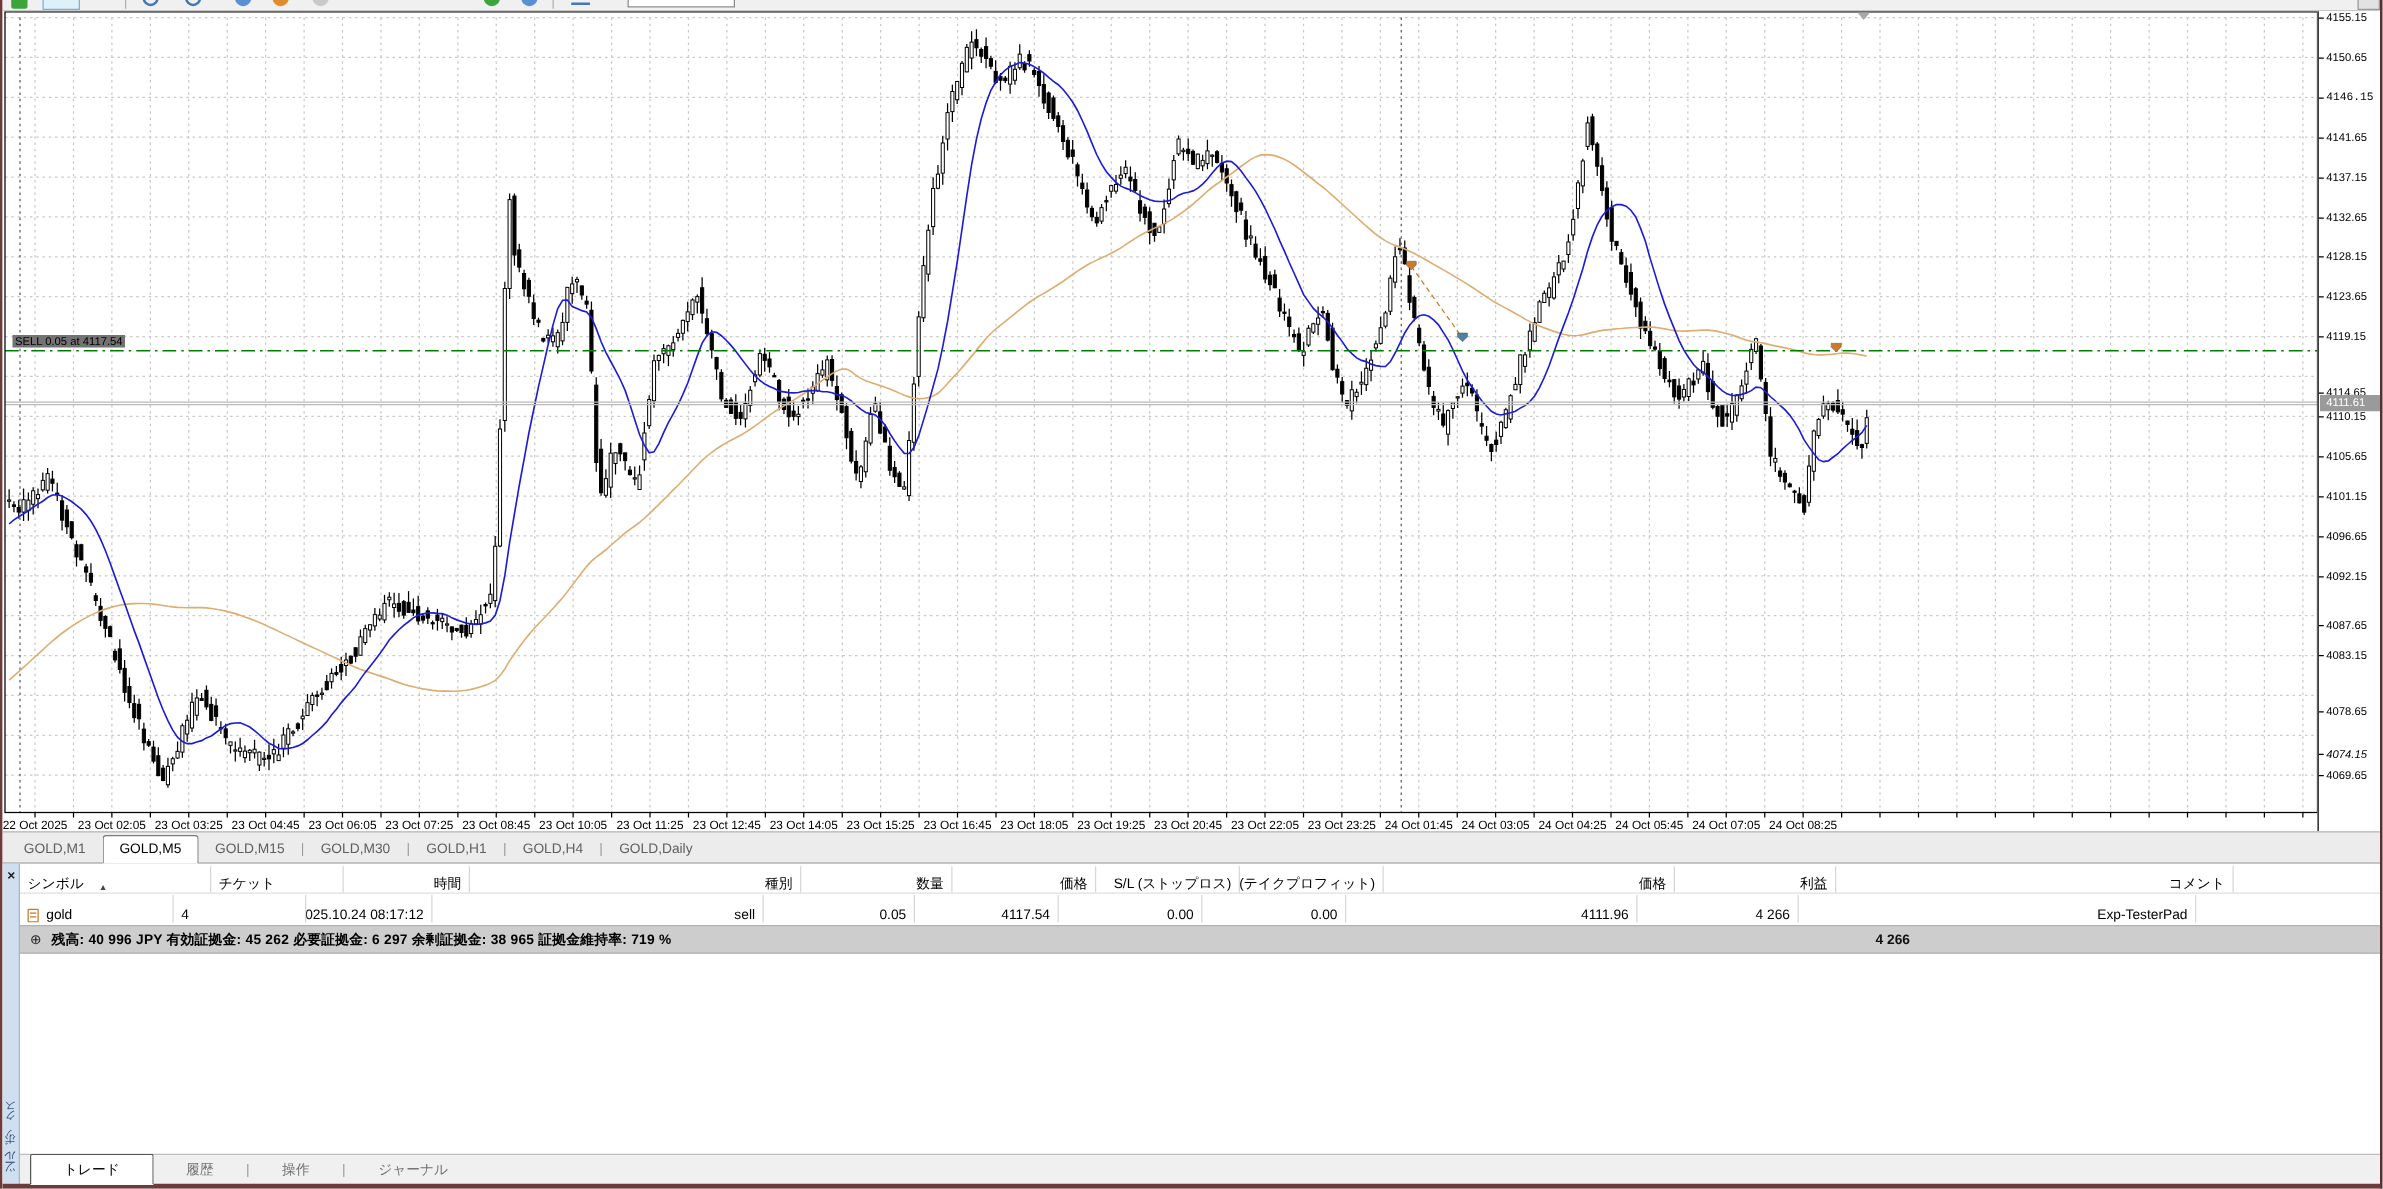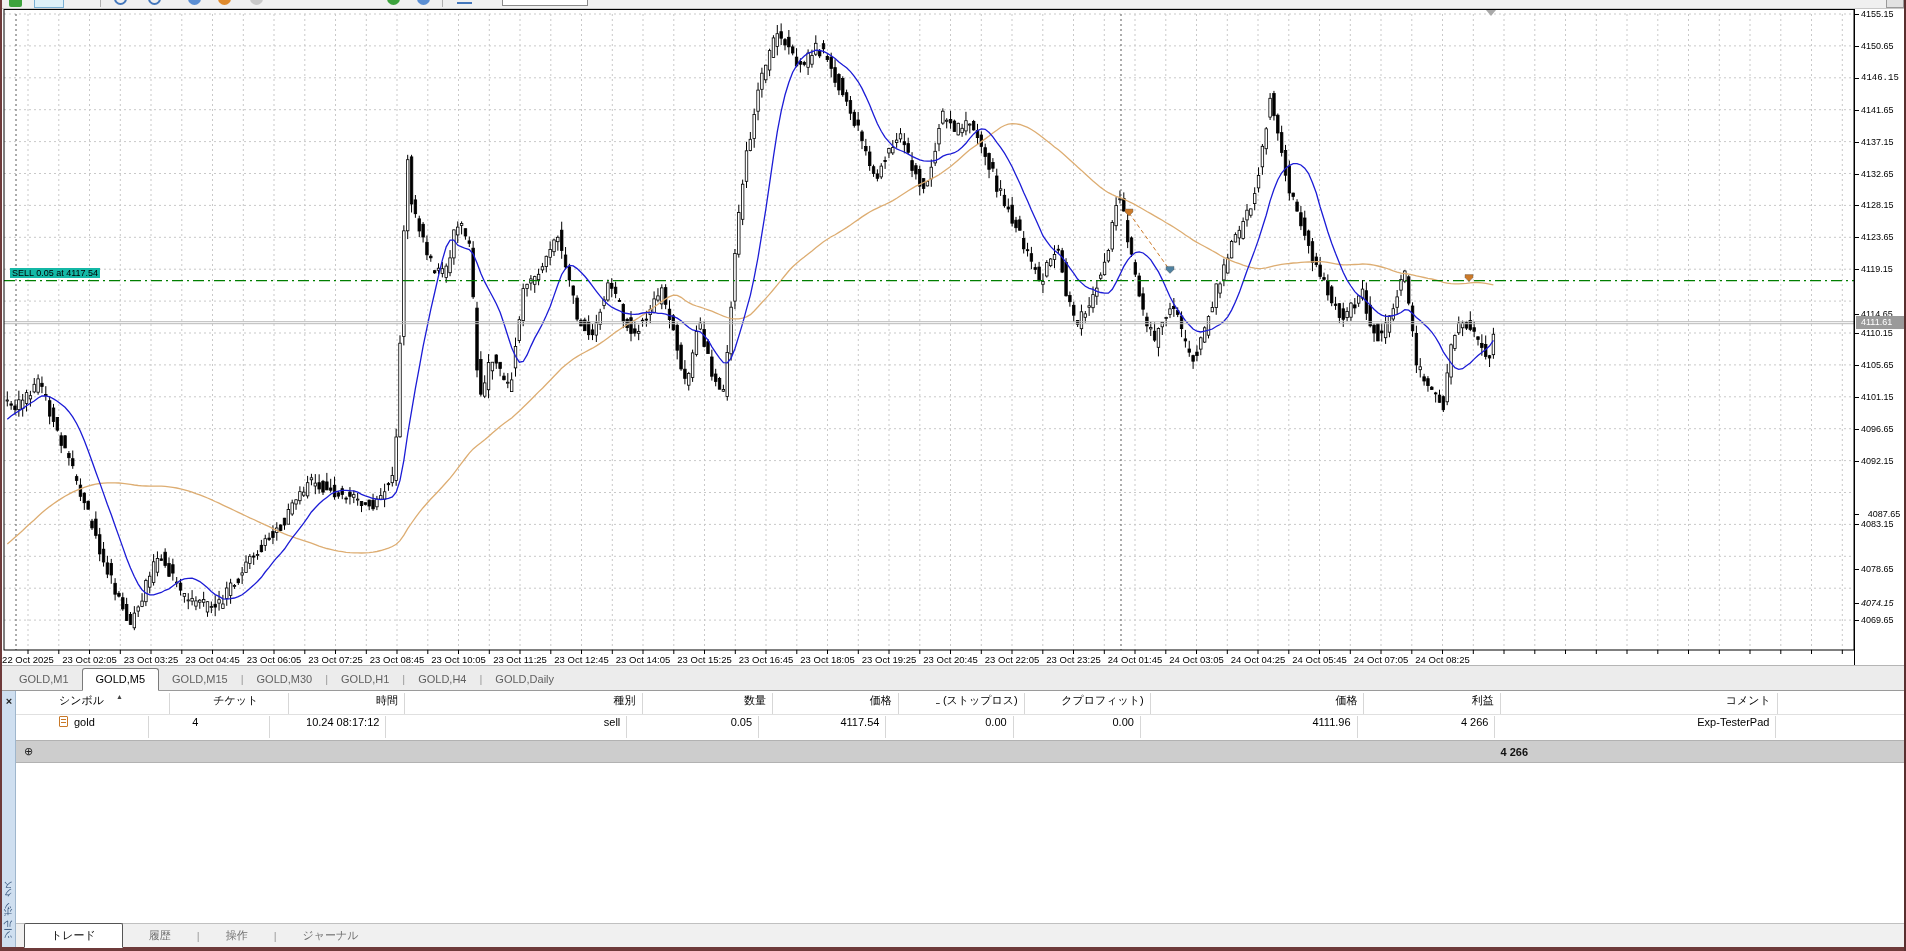--- a/index.html
+++ b/index.html
@@ -8,39 +8,39 @@
     position:relative; width:1906px; height:951px; overflow:hidden;
     font-family:"Liberation Sans", sans-serif; background:#fff;
     border-left:2px solid #6e3a3a; border-right:2px solid #5a2f2f; border-bottom:0;
   }
   
   #top-toolbar { position:absolute; left:0; top:0; width:100%; height:9px; background:#f0f0f0; overflow:hidden; border-bottom:1px solid #c8c8c8;}
   .tb-frag { position:absolute; }
   
   #chart-area { position:absolute; left:0; top:9px; width:1852px; height:656px; background:#fff; }
   #chart-svg { position:absolute; left:0; top:0; }
-  #sell-label { position:absolute; left:8px; top:258px; font-size:9px; color:#000; background:#14b8a6; padding:0 2px; z-index:5; }
+  #sell-label { position:absolute; left:8px; top:258px; font-size:9px; color:#000; background:#737373; padding:0 2px; z-index:5; }
   #scroll-marker { position:absolute; left:1484px; top:1px; width:0; height:0; border-left:5px solid transparent; border-right:5px solid transparent; border-top:6px solid #a8a8a8; }
   
   #price-axis { position:absolute; left:1852px; top:9px; width:54px; height:656px; background:#fff; border-left:1px solid #000; }
   .p-tick { position:absolute; left:6px; width:46px; font-size:9px; color:#000; white-space:nowrap; }
   .p-tick::before { content:""; position:absolute; left:-6px; top:5px; width:4px; height:1px; background:#000; }
   #bid-box { position:absolute; left:1px; width:52px; height:13px; background:#9a9a9a; color:#fff; font-size:9px; line-height:13px; padding-left:5px; }
   
   #chart-tabs { position:absolute; left:0; top:665px; width:1906px; height:26px; background:#ececec; border-top:1px solid #b5b5b5; border-bottom:1px solid #9a9a9a; display:flex; align-items:flex-end; padding-left:4px; }
   .c-tab { font-size:11px; color:#5f5f5f; padding:4px 13px 5px 13px; position:relative; cursor:default; }
   .c-tab.active { background:#fff; color:#000; border:1px solid #7a7a7a; border-bottom:1px solid #fff; border-radius:3px 3px 0 0; margin-bottom:-1px; z-index:2; }
   .c-sep { color:#9a9a9a; font-size:11px; padding-bottom:5px; }
   
   #toolbox { position:absolute; left:0; top:691px; width:1906px; height:256px; background:#fff; }
   #tb-strip { position:absolute; left:0; top:0; width:14px; height:256px; background:#cfdff0; border-right:1px solid #9fb6cc; }
   #tb-close { position:absolute; left:1px; top:4px; width:12px; height:12px; font-size:11px; font-weight:bold; color:#222; line-height:12px; text-align:center; cursor:default; }
   #tb-vlabel { position:absolute; left:0px; bottom:2px; width:14px; font-size:9px; color:#33527a; writing-mode:vertical-rl; transform:rotate(180deg); white-space:nowrap; }
   .t-row { position:absolute; left:14px; width:1892px; height:22px; display:flex; align-items:center; font-size:11px; color:#000; }
-  .t-cell { height:100%; display:flex; align-items:flex-start; padding:0 6px; overflow:hidden; white-space:nowrap; border-right:1px solid #d7d7d7;margin-left:37px; }
+  .t-cell { height:100%; display:flex; align-items:flex-end; padding:0 6px; overflow:hidden; white-space:nowrap; border-right:1px solid #d7d7d7; }
   .t-cell.right { justify-content:flex-end; }
   #t-header { top:2px; background:#fff; border-bottom:1px solid #e0e0e0; }
   #t-row0 { top:25px; background:#fff; }
   #sort-arrow { font-size:7px; color:#444; margin-left:12px; }
   .gold-icon { display:inline-block; width:9px; height:11px; border:1px solid #c87828; border-radius:1px; margin-right:6px; position:relative; background:#fff; }
   .gold-icon::before { content:""; position:absolute; left:1px; top:2px; width:5px; height:1px; background:#c87828; box-shadow:0 3px 0 #c87828; }
   #balance-row { position:absolute; left:14px; top:49px; width:1892px; height:23px; background:#cdcdcd; border-top:1px solid #b2b2b2; border-bottom:1px solid #b2b2b2; display:flex; align-items:center; font-size:11px; color:#000; }
   #expand-icon { font-size:11px; margin:0 8px 0 8px; color:#222; }
   #balance-text { font-weight:bold; letter-spacing:0.2px; }
   #balance-profit { position:absolute; left:1405px; width:107px; text-align:right; font-weight:bold; color:#111; }
@@ -1040,21 +1040,21 @@
       <div class="p-tick" style="top: 159.5px;">4132.65</div>
       <div class="p-tick" style="top: 191.4px;">4128.15</div>
       <div class="p-tick" style="top: 223.3px;">4123.65</div>
       <div class="p-tick" style="top: 255.2px;">4119.15</div>
       <div class="p-tick" style="top: 300px;">4114.65</div>
       <div class="p-tick" style="top: 319px;">4110.15</div>
       <div class="p-tick" style="top: 350.9px;">4105.65</div>
       <div class="p-tick" style="top: 382.8px;">4101.15</div>
       <div class="p-tick" style="top: 414.7px;">4096.65</div>
       <div class="p-tick" style="top: 446.6px;">4092.15</div>
-      <div class="p-tick" style="top: 500px; text-align: center;">4087.65</div>
+      <div class="p-tick" style="top: 486px;">4087.65</div>
       <div class="p-tick" style="top: 510.4px;">4083.15</div>
       <div class="p-tick" style="top: 521px; margin-top: 34px;">4078.65</div>
       <div class="p-tick" style="top: 589px; font-style: italic;">4074.15</div>
       <div class="p-tick" style="top: 606.1px;">4069.65</div>
       <div id="bid-box" style="top: 307.15px;">4111.61</div>
     </div>
 
   <div id="chart-tabs">
       <div class="c-tab">GOLD,M1</div>
       <div class="c-tab active">GOLD,M5</div>
@@ -1100,20 +1100,21 @@
         <div class="t-cell right" style="width: 115px;">4117.54</div>
         <div class="t-cell right" style="width: 115px;">0.00</div>
         <div class="t-cell right" style="width: 115px;">0.00</div>
         <div class="t-cell right" style="width: 233px;">4111.96</div>
         <div class="t-cell right" style="width: 129px;">4 266</div>
         <div class="t-cell right" style="width: 318px;">Exp-TesterPad</div>
         <div class="t-cell" style="width: 121px; border-right: none;"></div>
       </div>
     <div id="balance-row">
       <span id="expand-icon">⊕</span>
+      <span id="balance-text">残高: 40 996 JPY  有効証拠金: 45 262  必要証拠金: 6 297  余剰証拠金: 38 965  証拠金維持率: 719 %</span>
       <span id="balance-profit">4 266</span>
     </div>
     <div id="bottom-tabs">
         <div class="b-tab active">トレード</div>
         <div class="b-tab">履歴</div>
         <span class="c-sep">|</span>
         <div class="b-tab">操作</div>
         <span class="c-sep">|</span>
         <div class="b-tab">ジャーナル</div>
       </div>

